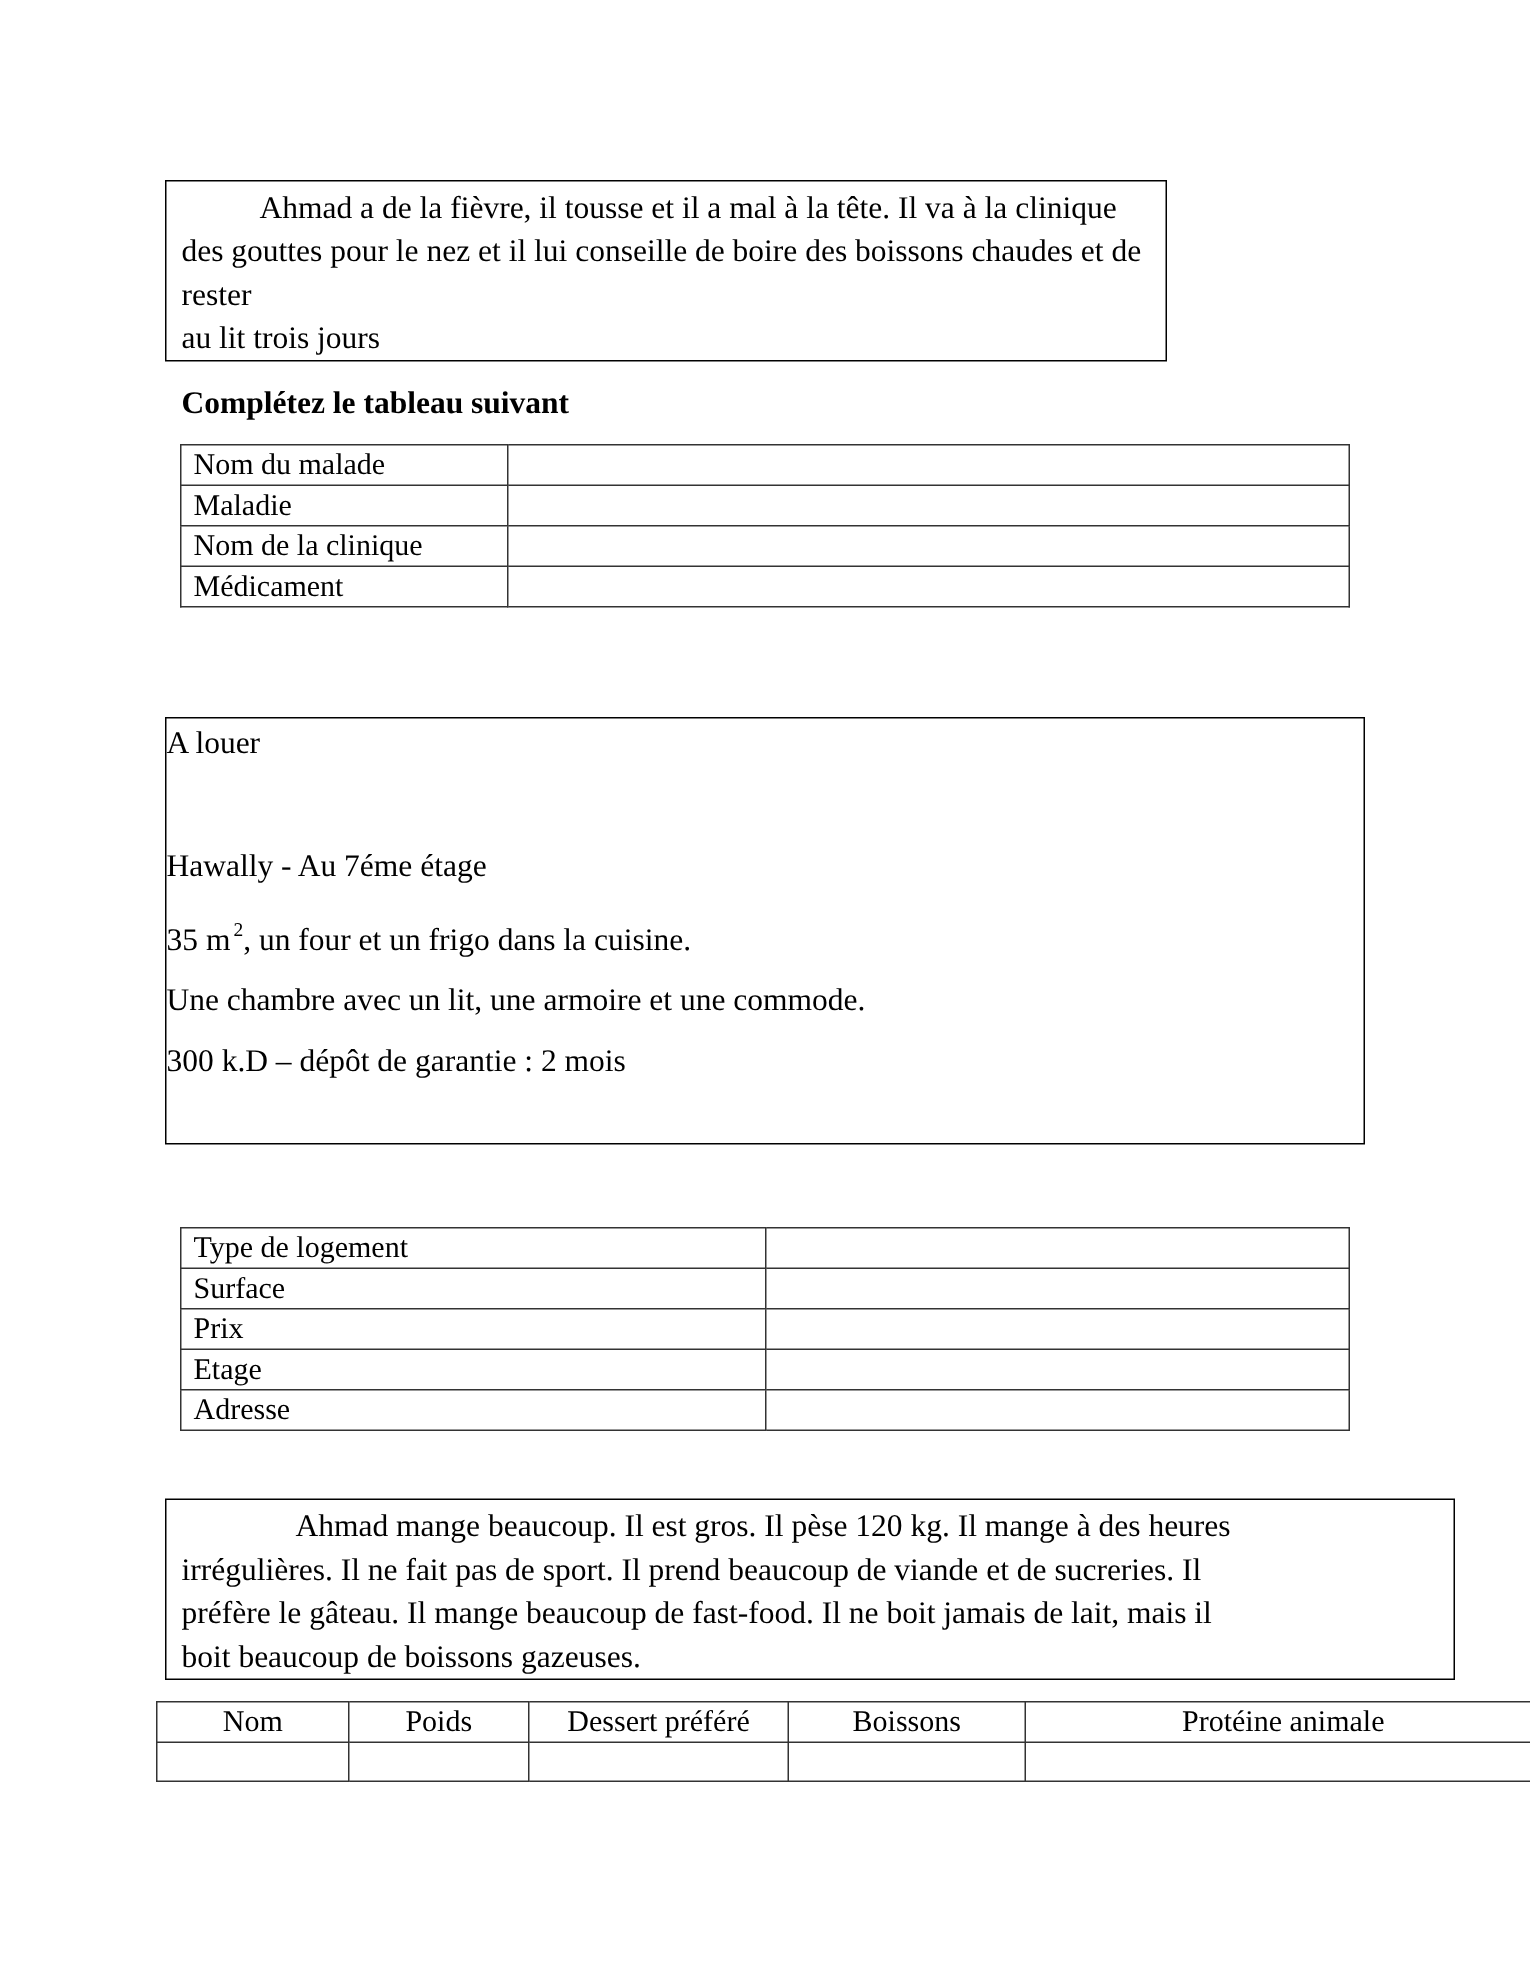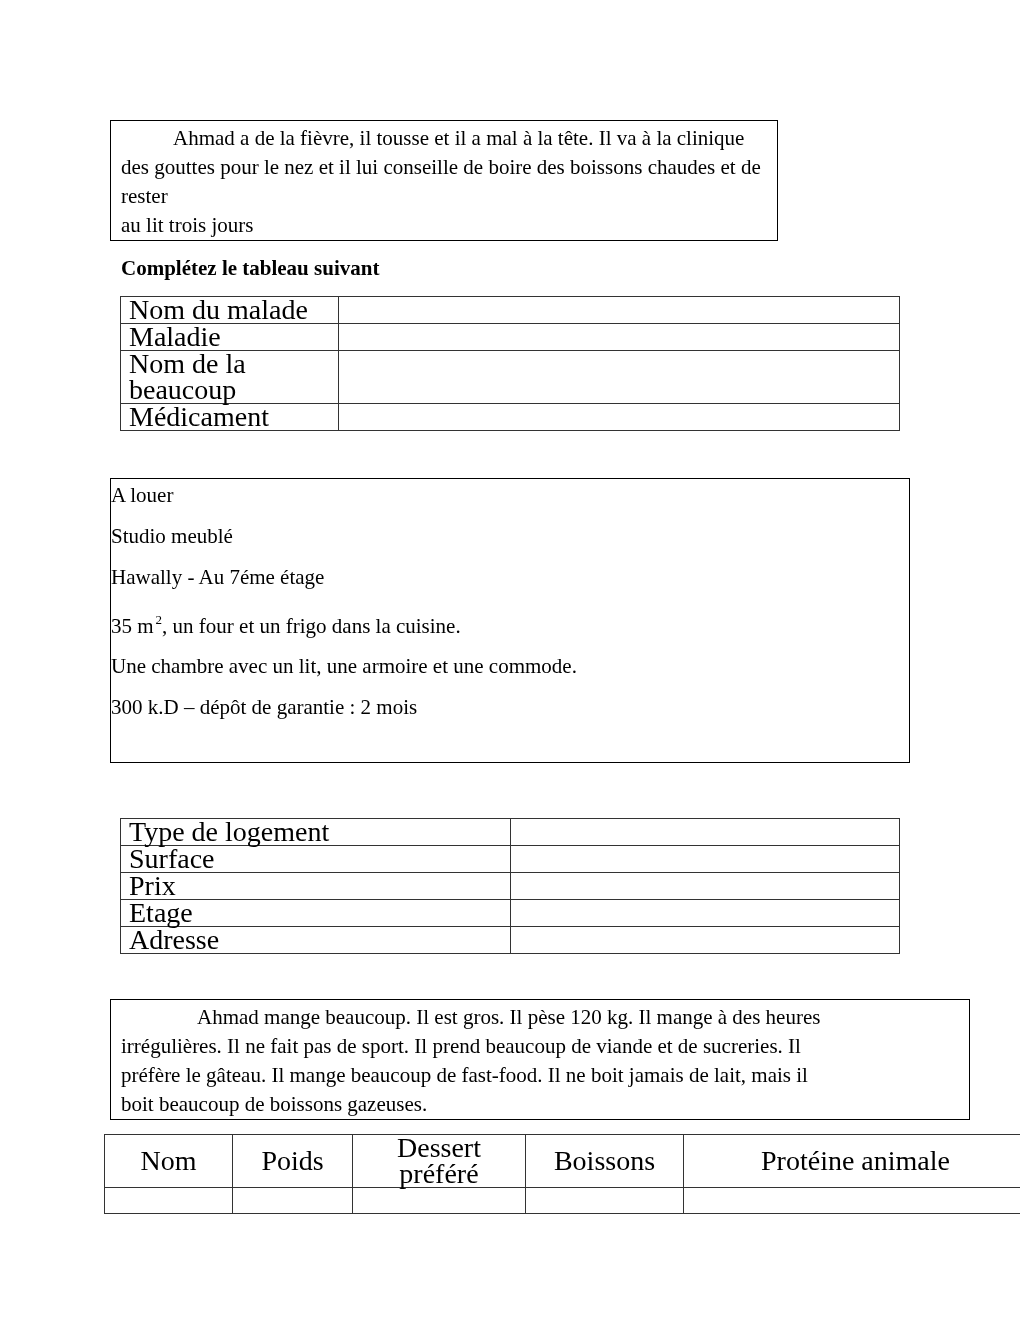--- a/index.html
+++ b/index.html
@@ -12,21 +12,21 @@
       position: absolute; border: 1px solid #000; box-sizing: border-box;
     }
     .para {
       margin: 0; line-height: 29px; font-size: 21px;
     }
     .indent { display: inline-block; width: 52px; }
     .heading {
       position: absolute; font-weight: bold; font-size: 21px; margin: 0;
     }
     table.form {
-      position: absolute; border-collapse: collapse; font-size: 28px;
+      position: absolute; border-collapse: collapse; font-size: 20px;
     }
     table.form td, table.form th {
       border: 1.5px solid #333; padding: 0 8px; height: 26px; line-height: 26px;
       box-sizing: border-box; font-weight: normal; vertical-align: middle;
     }
     table.form td.lbl { text-align: left; }
     table.grid th { text-align: center; }
     .ad-line { text-align: left; margin: 0; font-size: 21px; line-height: 24px; }
     sup.sq { font-size: 13px; position: relative; top: -6px; vertical-align: top; margin-left: 2px; }
   </style>
@@ -49,33 +49,32 @@
   <tbody>
       <tr>
     <td class="lbl">Nom du malade</td>
     <td></td>
   </tr>
   <tr>
     <td class="lbl">Maladie</td>
     <td></td>
   </tr>
   <tr>
-    <td class="lbl">Nom de la beaucoup</td>
+    <td class="lbl">Nom de la clinique</td>
     <td></td>
   </tr>
   <tr>
     <td class="lbl">Médicament</td>
     <td></td>
   </tr>
 </tbody>
   </table>
 
 <div class="box" style="left:110px; top:478px; width:800px; height:285px;">
   <p class="ad-line" style="position:absolute; left:0; right:0; top:4px;">A louer</p>
-  <p class="ad-line" style="position:absolute; left:0; right:0; top:45px;">Studio meublé</p>
   <p class="ad-line" style="position:absolute; left:0; right:0; top:86px;">Hawally - Au 7éme étage</p>
   <p class="ad-line" style="position:absolute; left:0; right:0; top:135px;">
     <span>35 m</span><sup class="sq">2</sup><span>, un four et un frigo dans la cuisine.</span>
   </p>
   <p class="ad-line" style="position:absolute; left:0; right:0; top:175px;">Une chambre avec un lit, une armoire et une commode.</p>
   <p class="ad-line" style="position:absolute; left:0; right:0; top:216px;">300 k.D – dépôt de garantie : 2 mois</p>
 </div>
 
 <table class="form" style="left:120px; top:818px; width:780px;">
   <colgroup>

